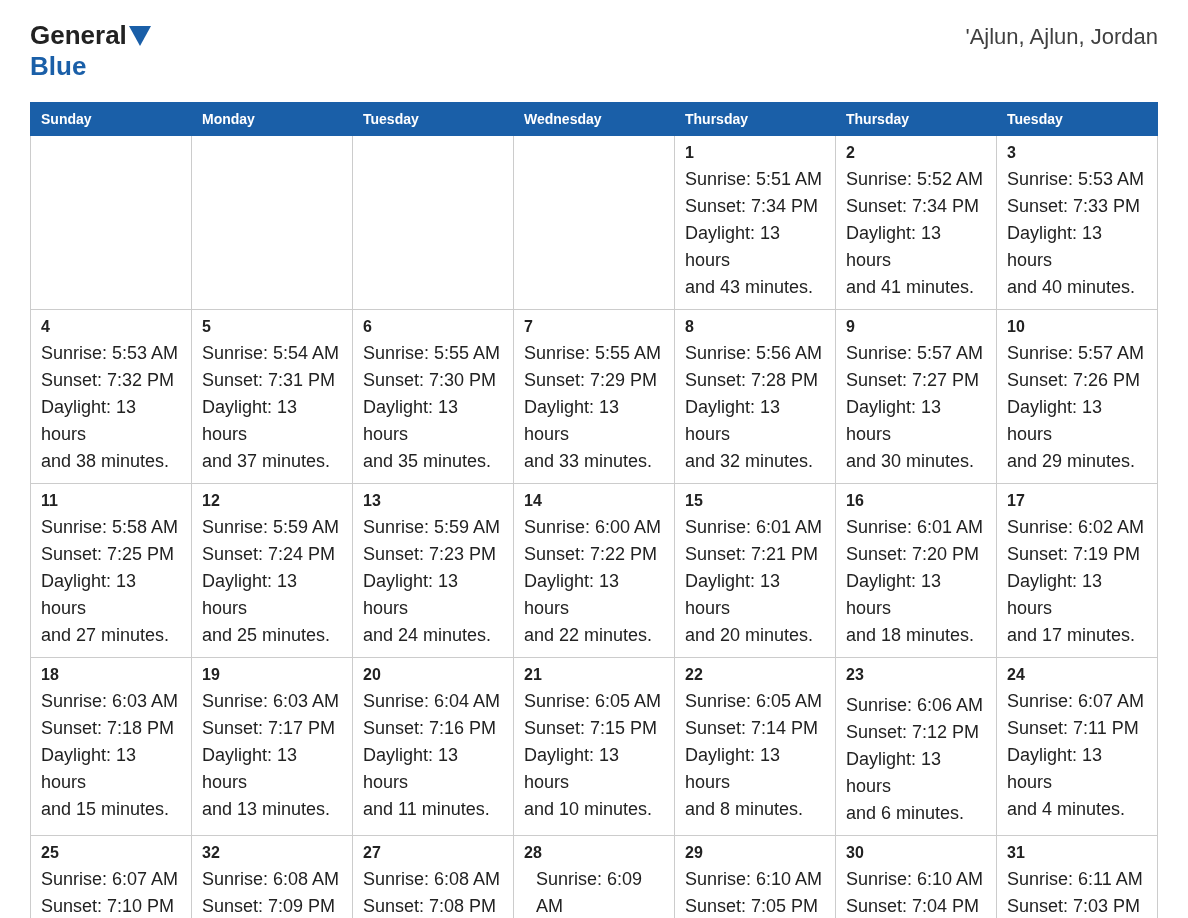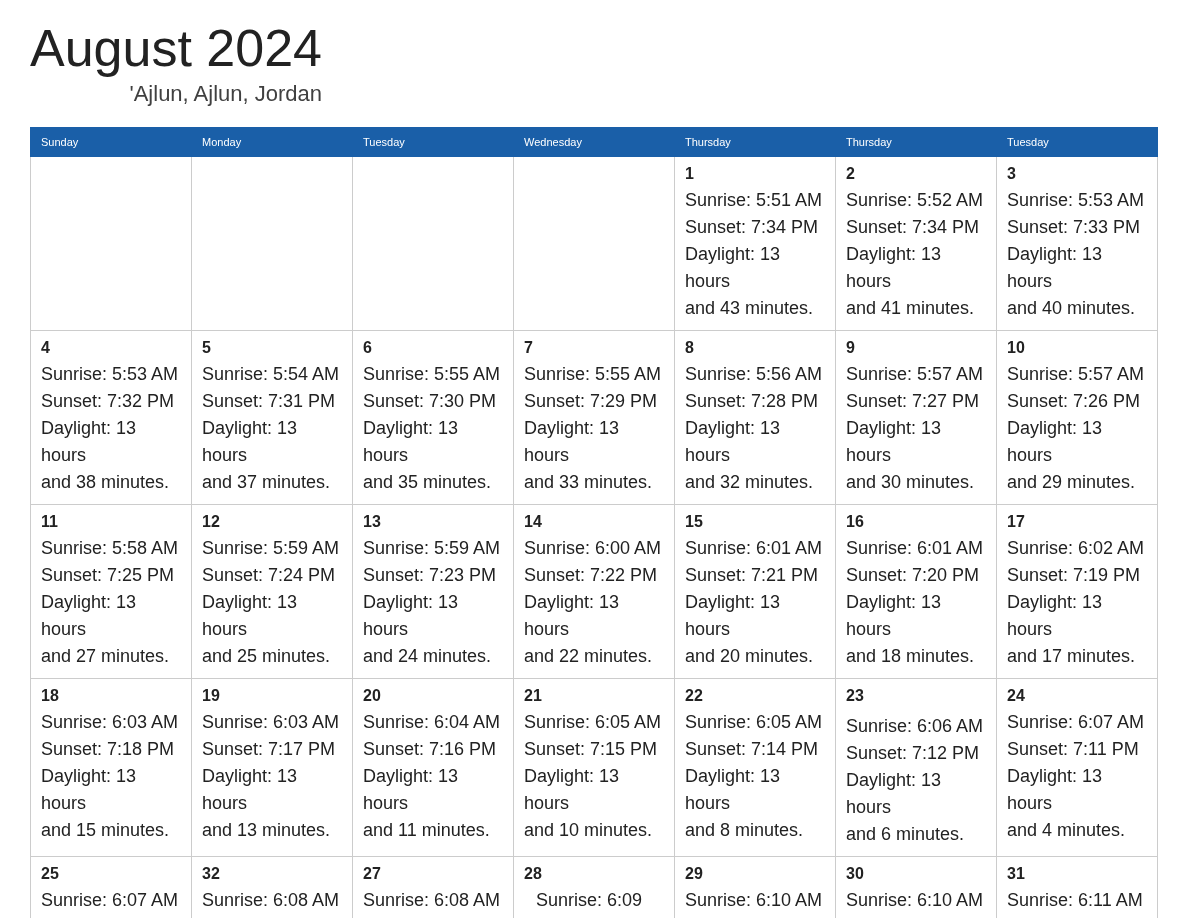--- a/index.html
+++ b/index.html
@@ -51,22 +51,22 @@
       margin-top: 4px;
     }
     .calendar-table {
       width: 100%;
       border-collapse: collapse;
       border: 1px solid #bbb;
     }
     .calendar-table th {
       background-color: #1a5fa8;
       color: #fff;
-      font-size: 11px;
-      font-weight: normal;
+      font-size: 14px;
+      font-weight: bold;
       padding: 8px 10px;
       text-align: left;
       border: 1px solid #1a5fa8;
     }
     .calendar-table td {
       vertical-align: top;
       border: 1px solid #ccc;
       padding: 8px 10px;
       min-height: 90px;
       width: 14.28%;
@@ -89,22 +89,32 @@
       background: #fff;
     }
     tr.week-row td {
       height: 100px;
     }
   </style>
 </head>
 <body>
 
 <div class="header">
+  <div class="logo-block">
+    <div class="logo-top-row">
+      <span class="logo-text-general">General</span>
+      <div style="display:flex; flex-direction:column; align-items:center; margin-left:2px;">
+        <svg width="22" height="20" viewBox="0 0 22 20">
+          <polygon points="0,0 22,0 11,20" fill="#1a5fa8"></polygon>
+        </svg>
+      </div>
+    </div>
+    <span class="logo-blue">Blue</span>
+  </div>
   <div class="title-block">
-    <div class="month-year">August 2024</div>
     <div class="location">'Ajlun, Ajlun, Jordan</div>
   </div>
 </div>
 
 <table class="calendar-table">
   <thead>
     <tr>
       <th>Sunday</th>
       <th>Monday</th>
       <th>Tuesday</th>

